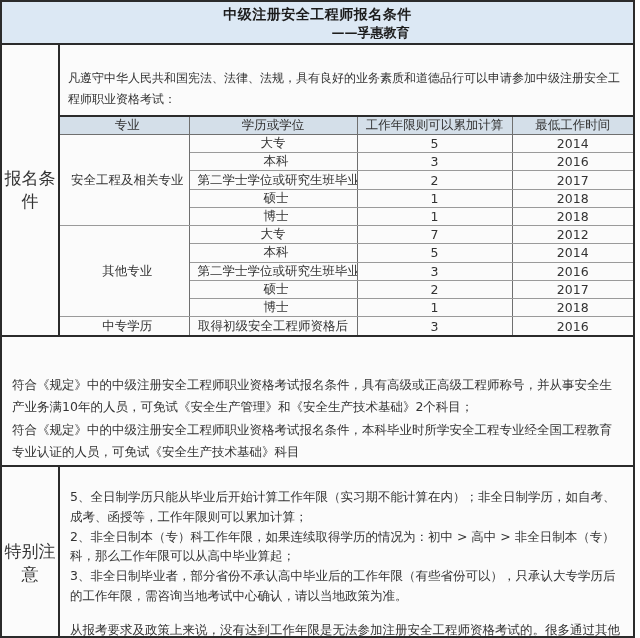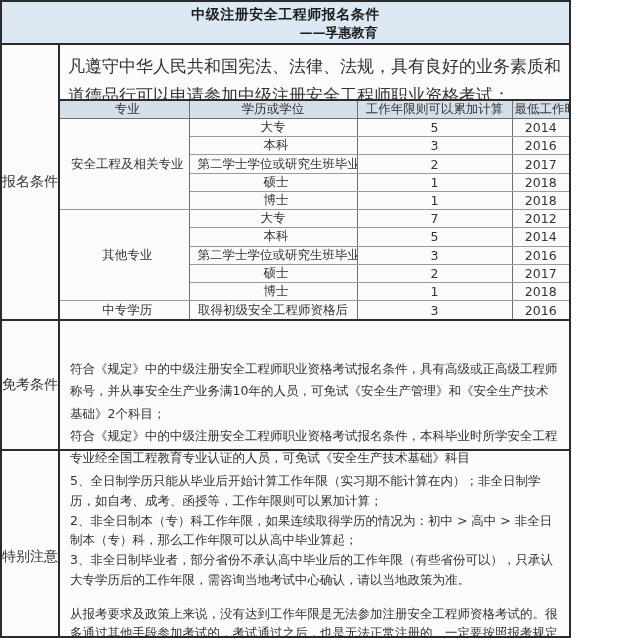--- a/index.html
+++ b/index.html
@@ -12,48 +12,48 @@
     --cell-bg: #fbfbfb;
   }
   * { box-sizing: border-box; margin: 0; padding: 0; }
   html, body { background: #ffffff; }
   body {
     width: 640px; height: 638px;
     font-family: "DejaVu Sans", "Liberation Sans", sans-serif;
     color: var(--text);
   }
   .page {
-    width: 571px; height: 638px;
+    width: 635px; height: 638px;
     border: 2px solid var(--border-dark);
     background: var(--cell-bg);
     display: flex; flex-direction: column;
     overflow: hidden;
   }
   .title-block {
     height: 43px; flex: 0 0 43px;
     background: var(--title-bg);
     border-bottom: 2px solid var(--border-dark);
     text-align: center;
     padding-top: 4px;
   }
   .page-title { font-size: 14px; font-weight: bold; color: #1c1c1c; letter-spacing: 0.5px; }
   .page-subtitle { font-size: 13px; font-weight: bold; color: #1c1c1c; transform: translateX(53px); }
   .section { display: flex; border-bottom: 2px solid var(--border-dark); }
   .section:last-child { border-bottom: none; flex: 1 1 auto; }
   .label-cell {
     flex: 0 0 58px; width: 58px;
     border-right: 2px solid var(--border-dark);
     display: flex; align-items: center; justify-content: center;
-    font-size: 14px; text-align: center;
+    font-size: 17px; text-align: center;
   }
   .section-content { flex: 1 1 auto; min-width: 0; display: flex; flex-direction: column; }
   .intro {
     height: 54px; flex: 0 0 54px;
     padding: 7px 8px 0 8px;
-    font-size: 17px; line-height: 1.72;
+    font-size: 12px; line-height: 1.72; margin-top: 16px;
   }
   table.elig {
     width: 100%; height: 220px;
     border-collapse: collapse; table-layout: fixed;
     font-size: 12.5px;
     border-top: 2px solid var(--border-dark);
   }
   table.elig col.c-major    { width: 129px; }
   table.elig col.c-degree   { width: 168px; }
   table.elig col.c-years    { width: 155px; }
@@ -172,21 +172,20 @@
               <td>取得初级安全工程师资格后</td>
               <td>3</td>
               <td>2016</td>
             </tr>
           </tbody>
       </table>
     </div>
   </div>
 
   <div class="section">
-    <div class="label-cell">免考条件</div>
     <div class="section-content">
       <div class="exemption-body paras">
           <p>符合《规定》中的中级注册安全工程师职业资格考试报名条件，具有高级或正高级工程师称号，并从事安全生产业务满10年的人员，可免试《安全生产管理》和《安全生产技术基础》2个科目；</p>
           <p>符合《规定》中的中级注册安全工程师职业资格考试报名条件，本科毕业时所学安全工程专业经全国工程教育专业认证的人员，可免试《安全生产技术基础》科目</p>
         </div>
     </div>
   </div>
 
   <div class="section">
     <div class="label-cell">特别注意</div>

